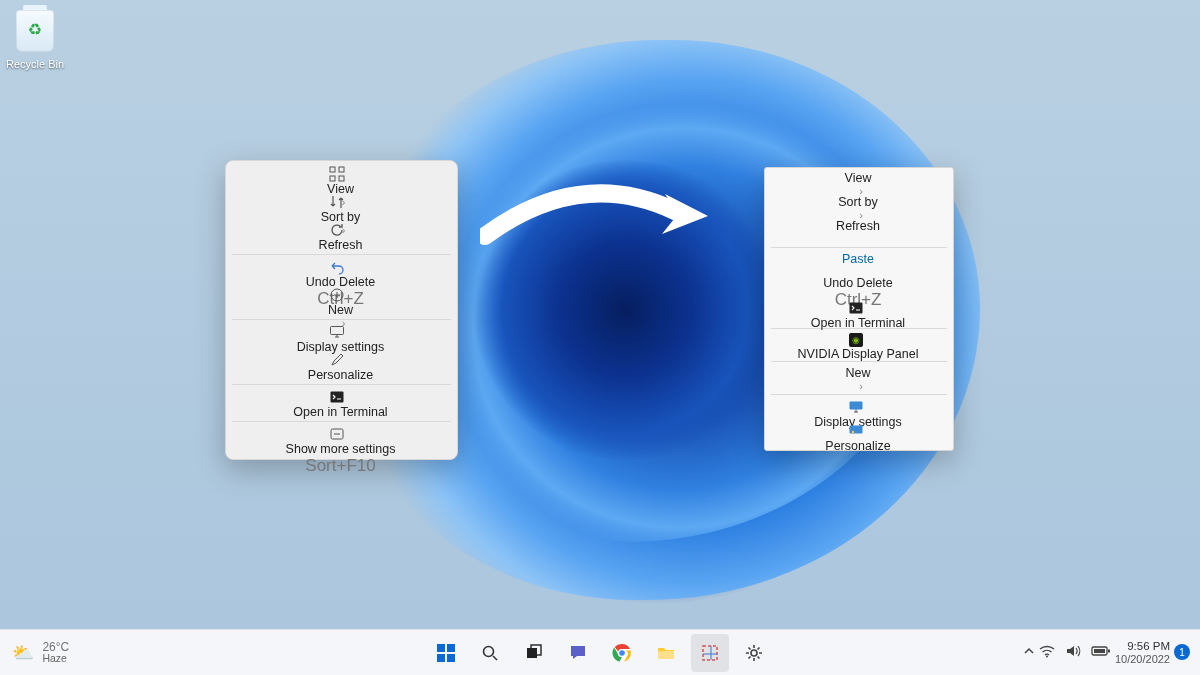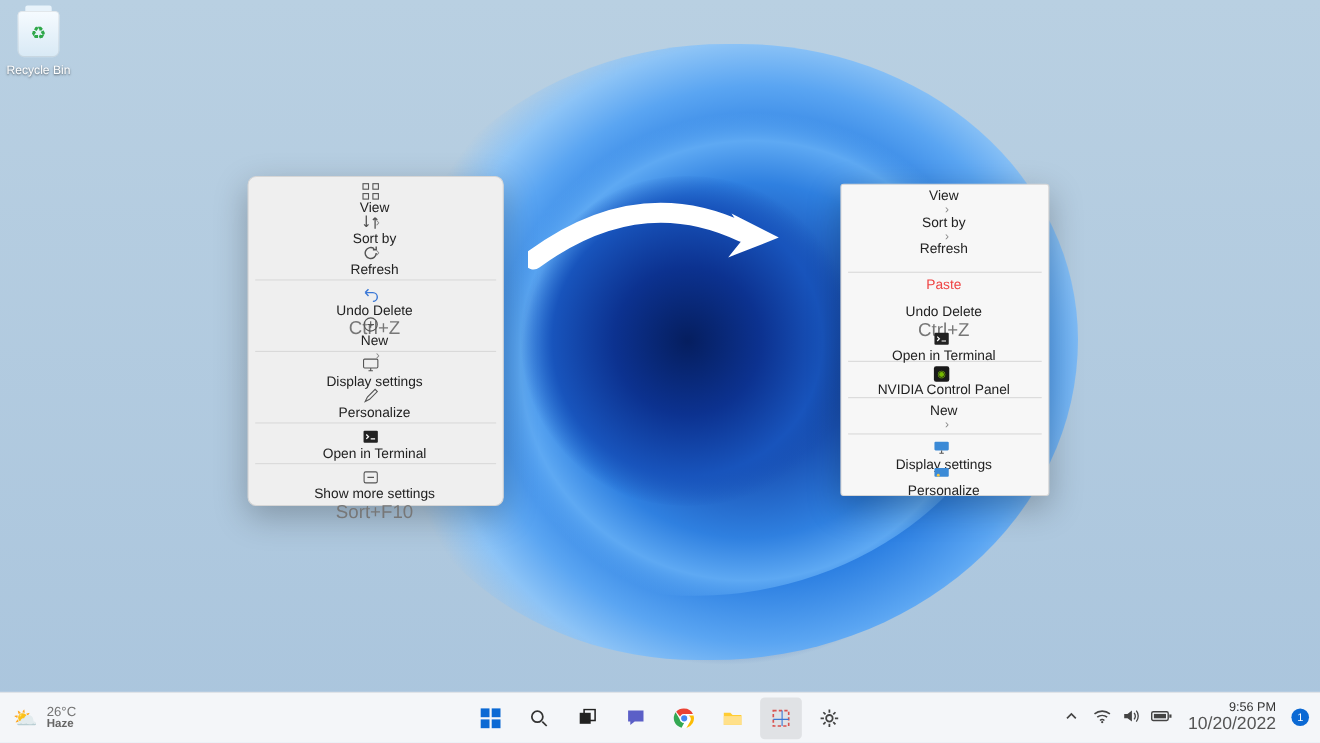--- a/index.html
+++ b/index.html
@@ -53,48 +53,48 @@
   .mi{
     display:flex; align-items:center; height:28px; padding:0 12px 0 10px; cursor:default;flex-direction:column;
   }
   .sep{ height:1px; background:#d9d9d9; margin:4px 6px; }
   .mi .ico{ width:20px; display:inline-flex; justify-content:center; color:#555; margin-right:8px; font-size:13px;}
   .mi .lab{ flex:1; }
   .mi .kbd{ color:#777; font-size:17px; }
   .mi .chev{ color:#888; font-size:11px; margin-left:6px;}
   .menu.classic .mi{ height:24px; padding:0 10px 0 8px; }
   .menu.classic .ico{ width:22px; margin-right:4px; font-size:12px;}
-  .menu.classic .disabled{ color:#ef4444; }
+  .menu.classic .disabled{ color:#0369a1; }
   .menu.classic .nvidia .ico span{ display:inline-block;width:14px;height:14px;background:#1a1a1a;border-radius:2px;color:#76b900;font-size:9px;line-height:14px;text-align:center;}
 
   
   .arrow{
     position:absolute; left:480px; top:176px; width:230px; height:80px;
     pointer-events:none;
   }
 
   
   .taskbar{
     position:absolute; left:0; right:0; bottom:0; height:46px;
     background:#f4f6f9; border-top:1px solid #dfe3e8;
     display:flex; align-items:center;
   }
   .weather{ display:flex; align-items:center; gap:8px; margin-left:12px; cursor:pointer;}
   .weather .wicon{ font-size:18px; }
   .weather .wtxt{ line-height:1; }
   .weather .t{ font-size:12px; color:#737373;}
-  .weather .c{ font-size:10.5px; color:#666;font-weight:bold;}
+  .weather .c{ font-size:10.5px; color:#666;}
   .center{ position:absolute; left:50%; transform:translateX(-50%); display:flex; gap:6px;}
   .tb-btn{ width:38px; height:38px; display:flex; align-items:center; justify-content:center; border-radius:4px; cursor:pointer;}
   .tb-btn svg,.tb-btn span{ font-size:18px; }
-  .tray{ margin-left:auto; display:flex; align-items:center; gap:14px; margin-right:10px; font-size:12px; color:#333;}
+  .tray{ margin-left:auto; display:flex; align-items:center; gap:4px; margin-right:10px; font-size:12px; color:#333;}
   .tray .sys{ display:flex; gap:10px; align-items:center; cursor:pointer;}
   .tray .clock{ text-align:right; line-height:1.15; cursor:pointer;}
   .tray .clock .tm{ font-size:11.5px;}
-  .tray .clock .dt{ font-size:16px; color:#555;}
+  .tray .clock .dt{ font-size:11px; color:#555;}
   .tray .notif{ width:16px;height:16px;border-radius:50%;background:#0b69d4;color:#fff;font-size:10px;display:flex;align-items:center;justify-content:center;cursor:pointer;}
 
   
   .svgicon{width:16px;height:16px;display:inline-block;}
 </style>
 </head>
 <body>
 
 <div class="desktop">
   <div class="bloom"></div>
@@ -227,21 +227,21 @@
             <path d="M4 6l2 2-2 2M8 10h4" stroke="#fff" stroke-width="1.1" fill="none"></path>
           </svg>
         </span>
         <span class="lab">Open in Terminal</span>
       </div>
     <div class="sep"></div>
     <div class="mi nvidia">
         <span class="ico">
           <span>◉</span>
         </span>
-        <span class="lab">NVIDIA Control Panel</span>
+        <span class="lab">NVIDIA Display Panel</span>
       </div>
     <div class="sep"></div>
     <div class="mi">
         <span class="ico"></span>
         <span class="lab">New</span>
         <span class="chev">›</span>
       </div>
     <div class="sep"></div>
     <div class="mi">
         <span class="ico">

